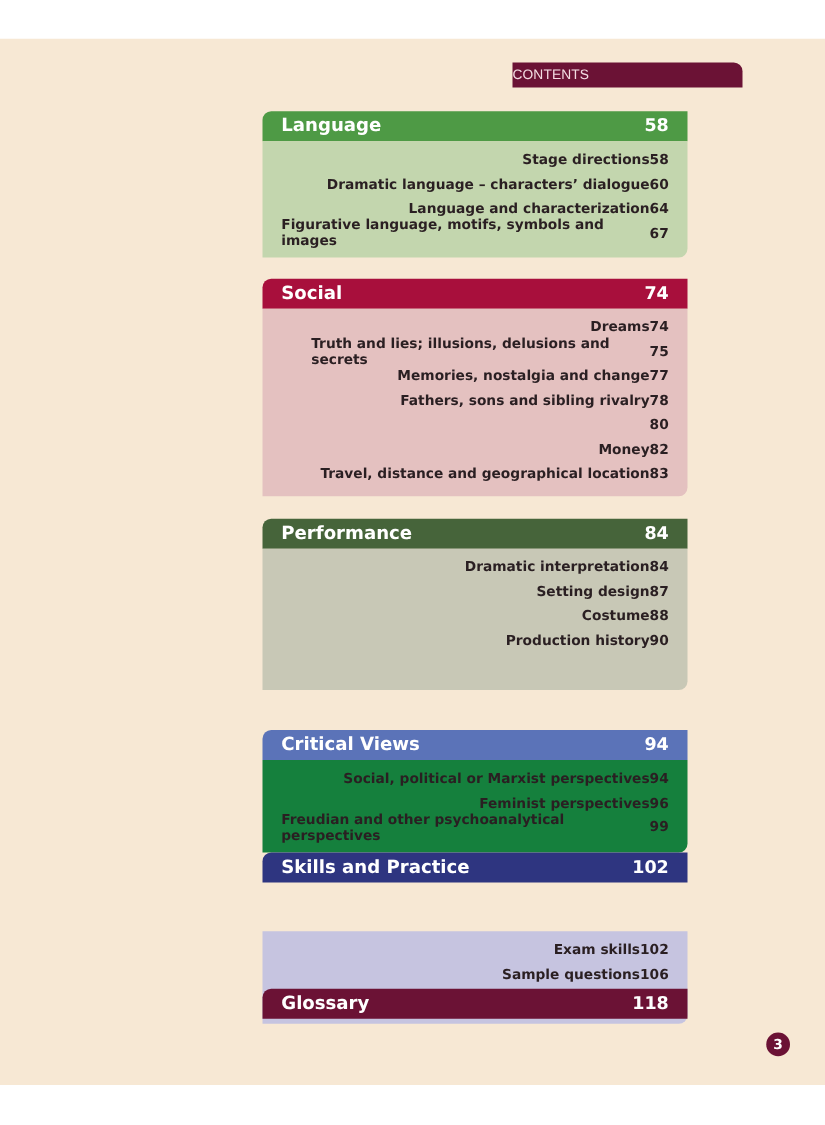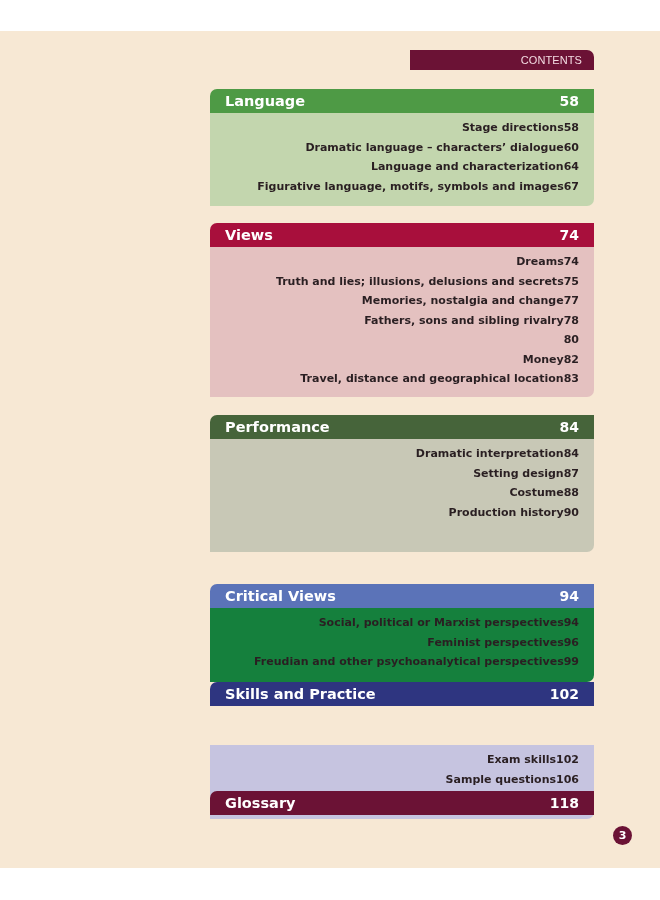--- a/index.html
+++ b/index.html
@@ -28,28 +28,27 @@
       top: 50px;
       width: 184px;
       height: 20px;
       background: #6b1235;
       border-top-right-radius: 7px;
       color: #f3dbe2;
       font-family: "Liberation Sans", sans-serif;
       font-size: 11px;
       letter-spacing: 0.1px;
       line-height: 20px;
-      text-align: right;
       box-sizing: border-box;
       padding-right: 12px;
     }
     .section {
       position: absolute;
       left: 210px;
-      width: 384px;
+      width: 340px;
     }
     .section-header {
       height: 24px;
       border-top-left-radius: 7px;
       display: flex;
       justify-content: space-between;
       align-items: center;
       padding: 0 15px 0 15px;
       box-sizing: border-box;
       color: #ffffff;
@@ -120,21 +119,21 @@
       </div>
     <div class="entry">
         <span>Figurative language, motifs, symbols and images</span>
         <span class="pg">67</span>
       </div>
   </div>
 </div>
 
 <div class="section" style="top:223px;">
   <div class="section-header" style="background:#a80f3c;">
-    <span>Views</span>
+    <span>Social</span>
     <span class="num">74</span>
   </div>
   <div class="section-body" style="background:#e4c1c0; height:150px;padding-left:39px;">
     <div class="entry">
         <span>Dreams</span>
         <span class="pg">74</span>
       </div>
     <div class="entry">
         <span>Truth and lies; illusions, delusions and secrets</span>
         <span class="pg">75</span>

